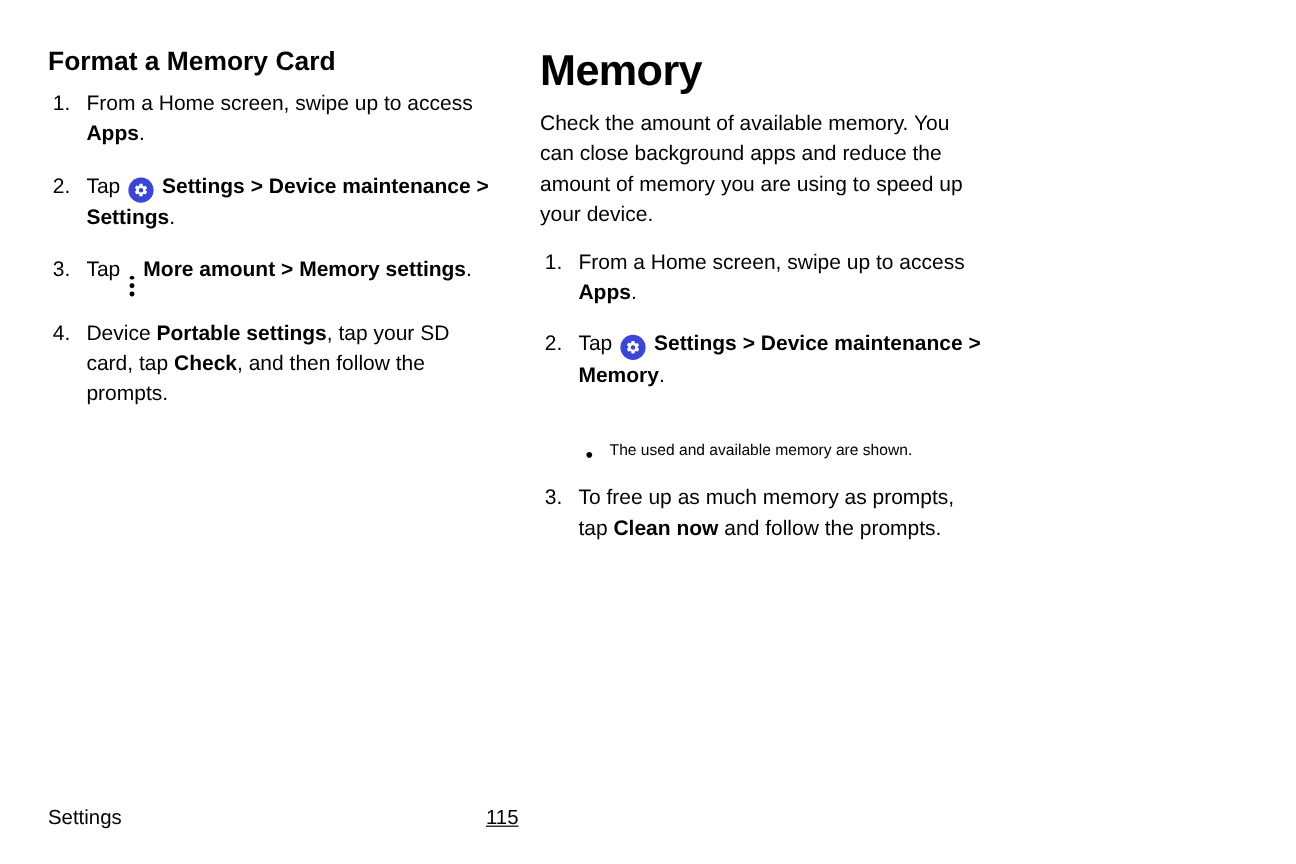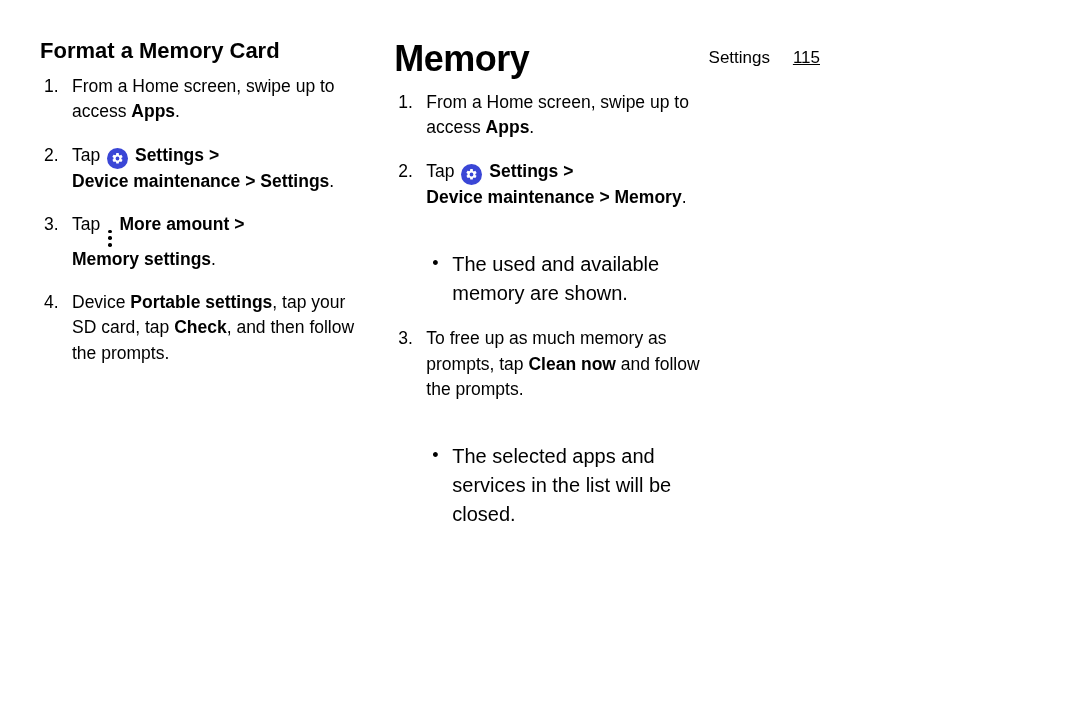--- a/index.html
+++ b/index.html
@@ -2,21 +2,21 @@
 <html><head>
 <meta charset="utf-8">
 <style>
   * { box-sizing: border-box; margin: 0; padding: 0; }
   html, body { width: 1080px; height: 720px; background: #fff; font-family: Arial, Helvetica, sans-serif; color: #000; }
   .page {
     width: 860px;
     height: 720px;
     padding: 38px 40px 28px 40px;
     display: flex;
-    flex-direction: row;
+    flex-direction: column;
   }
   .columns {
     flex: 1;
     display: flex;
     gap: 40px;
   }
   .col {
     width: 50%;
   }
   .h2 {
@@ -53,21 +53,21 @@
     position: absolute;
     left: 4px;
     top: 0;
   }
   ul.sub {
     list-style: none;
     padding-left: 0;
     margin-top: 14px;
   }
   ul.sub > li {
-    font-size: 20px;
+    font-size: 13px;
     line-height: 1.45;
     padding-left: 26px;
     position: relative;
     margin-bottom: 14px;
     margin-top: 40px;
   }
   ul.sub > li::before {
     content: "•";
     position: absolute;
     left: 6px;
@@ -97,21 +97,21 @@
   }
   .more-icon span {
     width: 3.5px; height: 3.5px; background: #000; border-radius: 50%;
   }
   .footer {
     display: flex;
     font-size: 17px;
     padding-top: 10px;
   }
   .footer-left { flex: 1; }
-  .footer-pn { width: 50px; text-align: right; text-decoration: underline; }
+  .footer-pn { width: 50px; text-align: left; text-decoration: underline; }
   .gt { font-weight: 700; }
   .nowrap { white-space: nowrap; }
 </style>
 </head>
 <body>
 
 <div class="page">
   <div class="columns">
 
     <div class="col">
@@ -143,20 +143,21 @@
           <span class="b nowrap">Memory settings</span><span>.</span>
         </li>
         <li>
           <span>Device </span><span class="b">Portable settings</span><span>, tap your SD card, tap </span><span class="b">Check</span><span>, and then follow the prompts.</span>
         </li>
       </ol>
     </div>
 
     <div class="col">
       <div class="h1">Memory</div>
+      <div class="para">Check the amount of available memory. You can close background apps and reduce the amount of memory you are using to speed up your device.</div>
       <ol class="steps">
         <li>
           <span>From a Home screen, swipe up to access </span><span class="b">Apps</span><span>.</span>
         </li>
         <li>
           <span>Tap </span><span class="settings-icon">
               <svg width="13" height="13" viewBox="0 0 24 24">
                 <path fill="#fff" d="M19.14,12.94a7.07,7.07,0,0,0,.05-.94,7.07,7.07,0,0,0-.05-.94l2.03-1.58a.5.5,0,0,0,.12-.64l-1.92-3.32a.5.5,0,0,0-.61-.22l-2.39.96a7.22,7.22,0,0,0-1.63-.94l-.36-2.54A.5.5,0,0,0,13.88,2H10.12a.5.5,0,0,0-.5.42L9.26,4.96a7.22,7.22,0,0,0-1.63.94l-2.39-.96a.5.5,0,0,0-.61.22L2.71,8.48a.5.5,0,0,0,.12.64l2.03,1.58a7.07,7.07,0,0,0-.5.94,7.07,7.07,0,0,0,.5.94L2.83,14.16a.5.5,0,0,0-.12.64l1.92,3.32a.5.5,0,0,0,.61.22l2.39-.96a7.22,7.22,0,0,0,1.63.94l.36,2.54a.5.5,0,0,0,.5.42h3.76a.5.5,0,0,0,.5-.42l.36-2.54a7.22,7.22,0,0,0,1.63-.94l2.39.96a.5.5,0,0,0,.61-.22l1.92-3.32a.5.5,0,0,0-.12-.64ZM12,15.5A3.5,3.5,0,1,1,15.5,12,3.5,3.5,0,0,1,12,15.5Z"></path>
               </svg>
             </span>
@@ -164,23 +165,20 @@
           <span class="gt">&gt;</span>
           <span class="b nowrap">Device maintenance</span>
           <span class="gt">&gt;</span>
           <span class="b nowrap">Memory</span><span>.</span>
           <ul class="sub">
             <li>The used and available memory are shown.</li>
           </ul>
         </li>
         <li>
           <span>To free up as much memory as prompts, tap </span><span class="b">Clean now</span><span> and follow the prompts.</span>
-          <ul class="sub">
-            <li>The selected apps and services in the list will be closed.</li>
-          </ul>
         </li>
       </ol>
     </div>
 
   </div>
 
   <div class="footer">
     <div class="footer-left">Settings</div>
     <div class="footer-pn">115</div>
     <div style="flex:1"></div>

